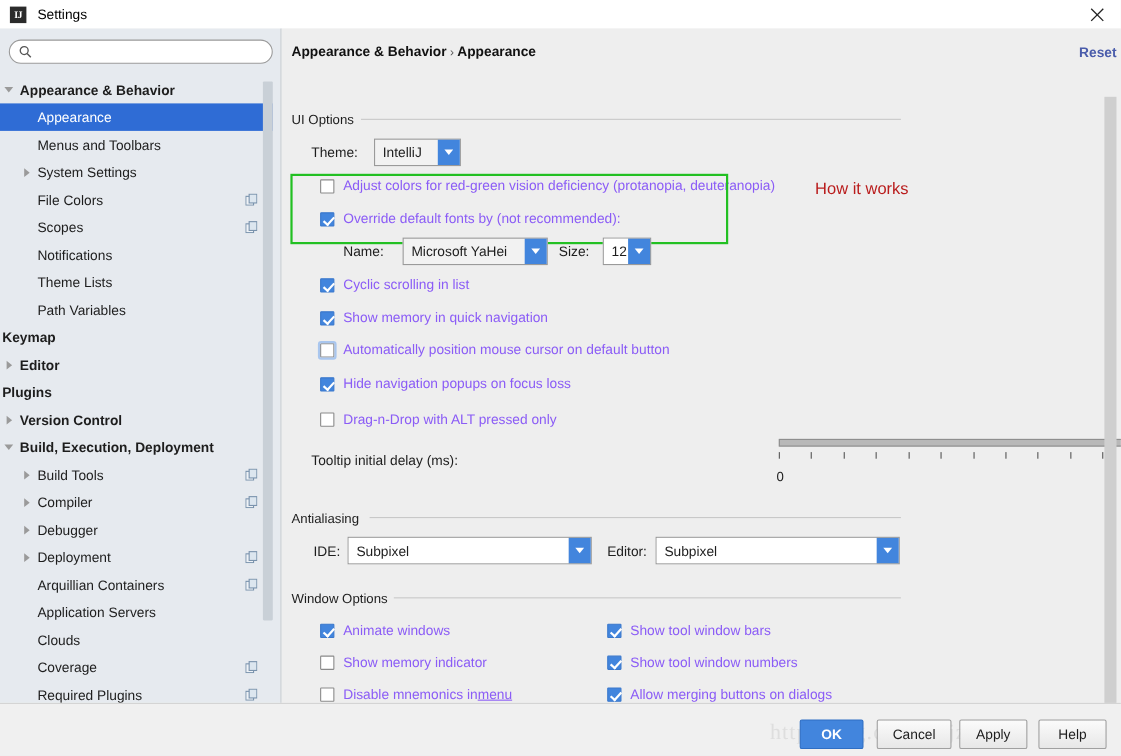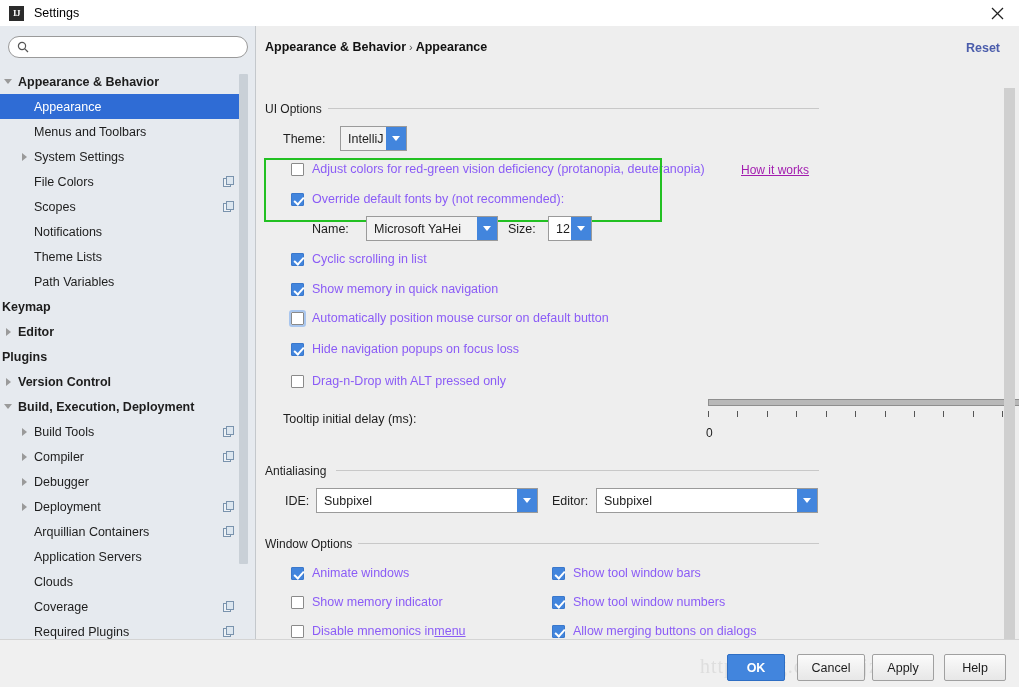--- a/index.html
+++ b/index.html
@@ -125,21 +125,21 @@
     position: absolute; left: 256px; top: 26px; width: 763px; height: 613px;
     background: #eeeeee;
     overflow: hidden;
   }
   #breadcrumb {
     position: absolute; left: 9px; top: 14px;
     font-size: 12.5px; font-weight: bold; color: #111;
   }
   #breadcrumb .sep { font-weight: normal; color: #555; margin: 0 3px; font-size: 11px; }
   #reset-link {
-    position: absolute; right: 19px; top: 15px;
+    position: absolute; right: 4px; top: 15px;
     font-size: 12.5px; font-weight: bold; color: #4a5cab;
     cursor: default;
   }
 
   .group-title {
     position: absolute;
     font-size: 12px; color: #1d1d1d;
     background: #eeeeee;
     padding-right: 6px;
     z-index: 2;
@@ -217,21 +217,21 @@
     outline: 2px solid #a9c6ee;
     outline-offset: 0px;
   }
   .cb-label {
     margin-left: 8px;
     font-size: 12.5px; color: #8b5cf6;
   }
   .mnem { text-decoration: underline; }
 
   .link {
-    color: #a21caf; font-size: 12px; cursor: default; text-decoration: underline;
+    color: #b91c1c; font-size: 15px; cursor: default;
   }
 
   
   #slider-track {
     position: absolute;
     left: 452px; top: 373px; width: 353px; height: 7px;
     background: #b8b8b8;
     border: 1px solid #8e8e8e;
   }
   .tickmark {
@@ -449,21 +449,21 @@
 
     <div id="breadcrumb">
       <span>Appearance &amp; Behavior</span><span class="sep">›</span><span>Appearance</span>
     </div>
     <div id="reset-link">Reset</div>
 
     <div class="group-title" style="left:9px; top:76px;">UI Options</div>
     <div class="group-line" style="left:72px; top:82px; width:491px;"></div>
 
     <div class="lbl" style="left:27px; top:106px;">Theme:</div>
-    <div class="combo" style="left:84px; top:100px; width:67px;">
+    <div class="combo" style="left:84px; top:100px; width:79px;">
       <span class="combo-val">IntelliJ</span>
       <span class="combo-arrow">
           <i></i>
         </span>
     </div>
 
     <div class="cb-row" style="left:35px; top:136px;">
       <span class="cb" id="cb-adjust"></span>
       <span class="cb-label">Adjust colors for red-green vision deficiency (protanopia, deuteranopia)</span>
     </div>

